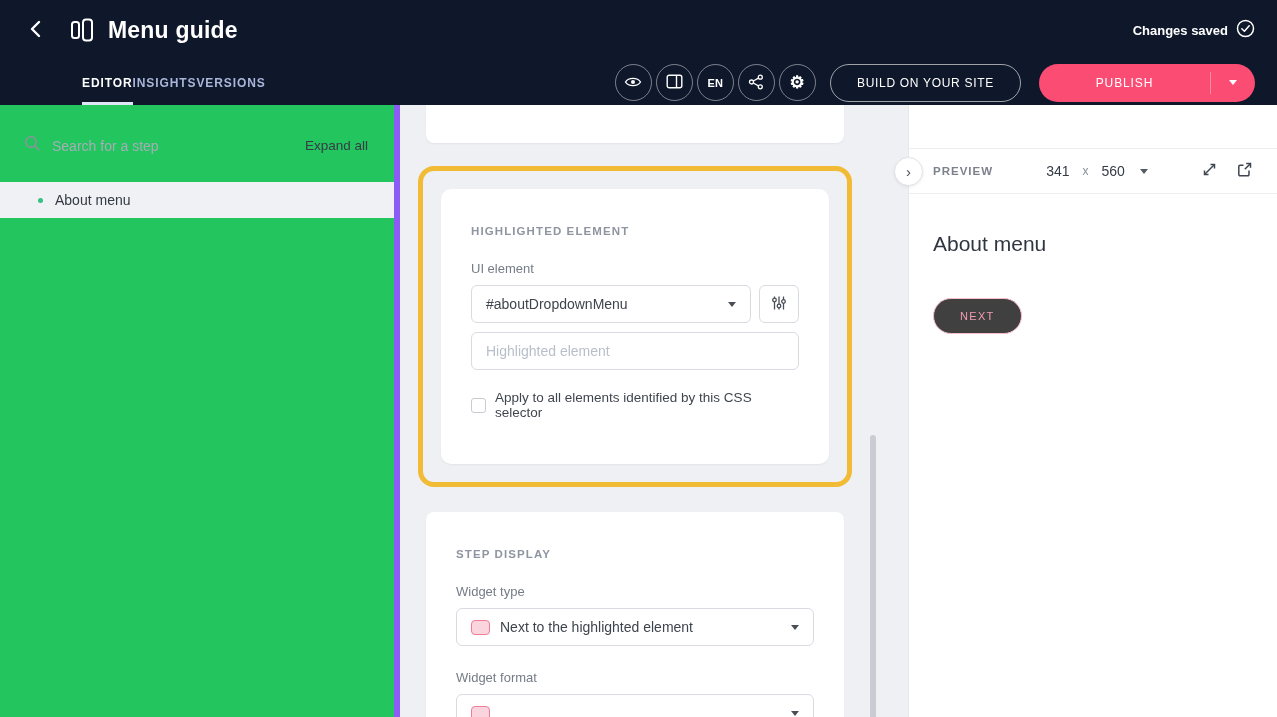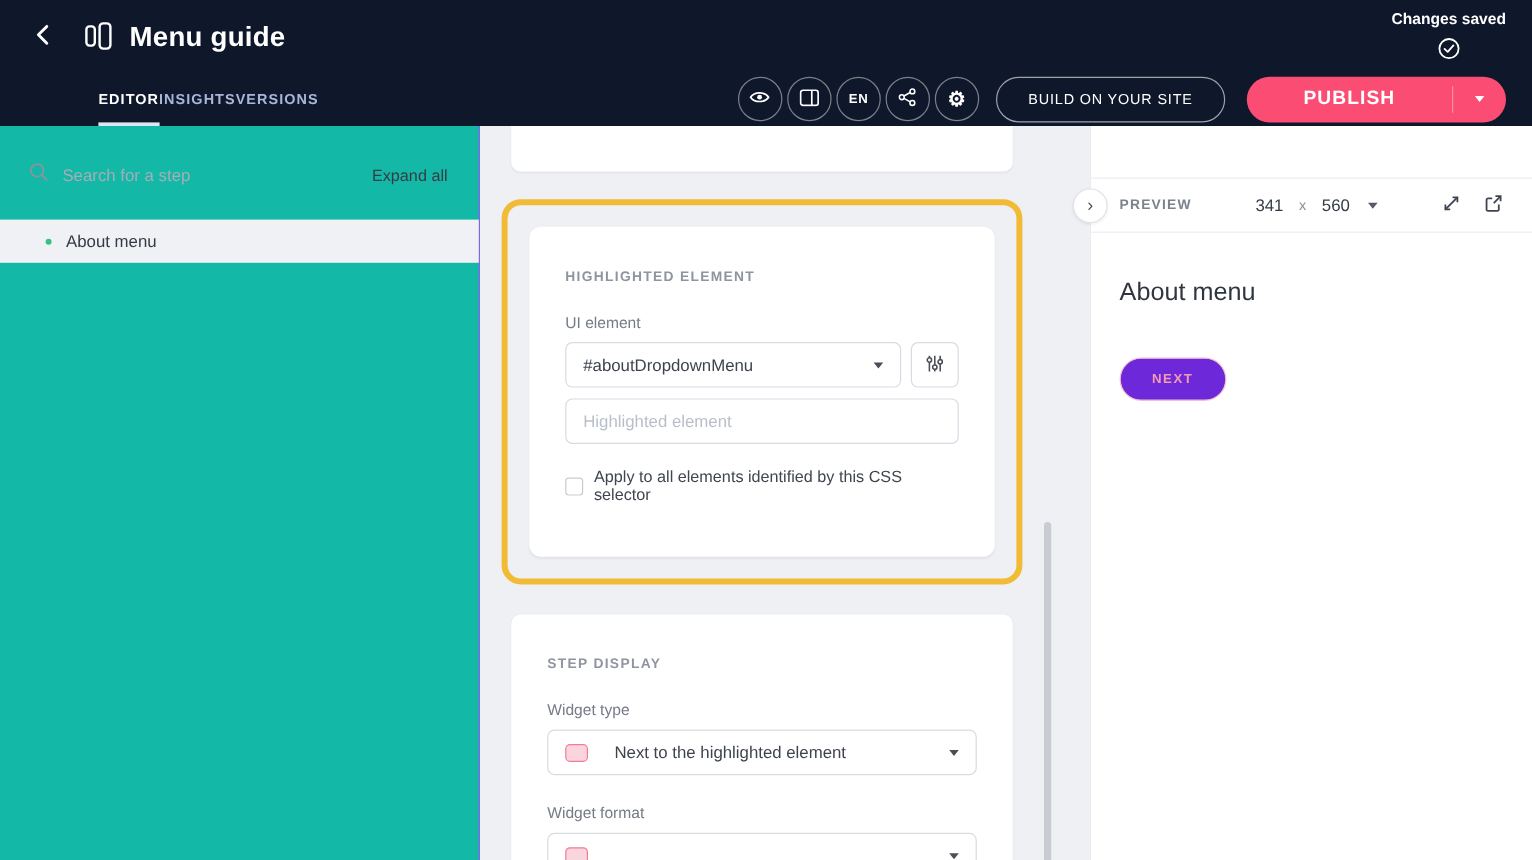--- a/index.html
+++ b/index.html
@@ -7,69 +7,69 @@
   body { font-family:"Liberation Sans", sans-serif; background:#eef0f3; }
   .app { width:1277px; height:717px; display:flex; flex-direction:column; }
 
   
   .topbar { background:#0f172a; color:#fff; flex:0 0 105px; padding:0 22px 0 24px; }
   .row1 { height:60px; display:flex; align-items:center; }
   .back-btn { background:none; border:none; cursor:pointer; display:flex; align-items:center; padding:4px; }
   .logo { margin-left:22px; display:flex; align-items:center; }
   .app-title { font-size:23px; font-weight:bold; color:#fff; margin-left:12px; letter-spacing:.2px; }
   .spacer { flex:1; }
-  .changes-saved { display:flex; align-items:center; gap:8px; font-size:13px; font-weight:bold; color:#fff;flex-direction:column; }
+  .changes-saved { display:flex; align-items:center; gap:8px; font-size:13px; font-weight:bold; color:#fff; }
 
   .row2 { height:45px; display:flex; align-items:center; }
   .tabs { display:flex; margin-left:58px; height:100%; align-items:center;text-align:right; }
   .tab { font-size:12px; font-weight:bold; letter-spacing:.9px; color:#a9b6d9; cursor:pointer;
          height:100%; display:flex; align-items:center; border-bottom:3px solid transparent; padding-top:3px; }
   .tab.active { color:#fff; border-bottom-color:#dfe5f5; }
 
   .top-actions { display:flex; align-items:center; gap:4px; margin-left:auto; }
   .circle-btn { width:37px; height:37px; border-radius:50%; border:1px solid rgba(255,255,255,.45);
                 background:transparent; color:#fff; display:flex; align-items:center; justify-content:center;
                 cursor:pointer; font-size:11px; font-weight:bold; letter-spacing:.4px; }
   .gear-glyph { font-size:17px; line-height:1; }
   .build-btn { height:38px; border-radius:19px; border:1px solid rgba(255,255,255,.6); background:transparent;
                color:#fff; font-size:12px; font-weight:normal; letter-spacing:.7px; padding:0 26px; cursor:pointer; margin-left:10px; }
   .publish-group { display:flex; align-items:stretch; height:38px; border-radius:19px; overflow:hidden;
                    background:#fb4d74; margin-left:14px; width:216px; cursor:pointer; }
   .publish-main { flex:1; display:flex; align-items:center; justify-content:center; color:#fff;
-                  font-size:16px; font-weight:bold; letter-spacing:.9px; border:none; background:transparent; cursor:pointer; }
+                  font-size:12px; font-weight:normal; letter-spacing:.9px; border:none; background:transparent; cursor:pointer; }
   .publish-divider { width:1px; background:rgba(255,255,255,.35); margin:8px 0; }
   .publish-caret { width:44px; display:flex; align-items:center; justify-content:center; border:none; background:transparent; cursor:pointer; }
   .caret-down { width:0; height:0; border-left:4.5px solid transparent; border-right:4.5px solid transparent; border-top:5px solid #fff; }
 
   
   .body { flex:1; display:flex; min-height:0; }
 
   
-  .sidebar { flex:0 0 400px; background:#14b8a6; border-right:1px solid #8b5cf6; }
+  .sidebar { flex:0 0 400px; background:#22c55e; border-right:6px solid #8b5cf6; }
   .search-row { display:flex; align-items:center; gap:11px; padding:30px 26px 26px 24px; }
   .search-input { border:none; background:transparent; outline:none; font-size:14px; color:#333a44; flex:1; }
   .search-input::placeholder { color:#a7adb8; }
   .expand-all { font-size:13.5px; color:#363c47; background:none; border:none; cursor:pointer; }
   .step-row { display:flex; align-items:center; gap:12px; height:36px; padding:0 24px 0 38px;
               font-size:14px; color:#333a44; cursor:pointer; }
   .step-row.active { background:#f0f1f4; }
   .dot { width:5px; height:5px; border-radius:50%; background:#35c182; flex:0 0 auto; }
 
   
   .canvas { flex:1; position:relative; overflow:hidden; background:#eef0f3; }
   .card-col { width:418px; margin-left:26px; }
   .card { background:#fff; border-radius:8px; box-shadow:0 1px 2px rgba(20,30,60,.06); }
   .card-partial { height:38px; border-top-left-radius:0; border-top-right-radius:0; }
   .highlight-ring { margin:23px -8px 0; border:5px solid #f2bb35; border-radius:16px; padding:18px; }
   .he-card { border-radius:10px; padding:0 30px 44px; }
   .section-title { padding-top:36px; font-size:11.5px; font-weight:bold; letter-spacing:1.1px; color:#8f95a0; }
   .field-label { margin-top:24px; font-size:13px; color:#757c87; }
   .select-row { display:flex; gap:8px; margin-top:9px; }
   .select { flex:1; height:38px; border:1px solid #d8dbe1; border-radius:6px; background:#fff;
-            display:flex; align-items:center; padding:0 14px; font-size:14px; color:#3e444d; cursor:pointer; gap:22px; }
+            display:flex; align-items:center; padding:0 14px; font-size:14px; color:#3e444d; cursor:pointer; gap:10px; }
   .select .caret-down { border-top-color:#4a4f57; margin-left:auto; }
   .icon-btn-square { width:40px; height:38px; border:1px solid #d8dbe1; border-radius:6px; background:#fff;
                      display:flex; align-items:center; justify-content:center; cursor:pointer; }
   .text-input { width:100%; height:38px; border:1px solid #d8dbe1; border-radius:6px; padding:0 14px;
                 font-size:14px; color:#333a44; margin-top:9px; outline:none; background:#fff; }
   .text-input::placeholder { color:#b8bfc9; }
   .checkbox-row { display:flex; align-items:center; gap:9px; margin-top:20px; }
   .checkbox { appearance:none; -webkit-appearance:none; width:15px; height:15px; border:1px solid #c7cbd2;
               border-radius:3px; background:#fff; cursor:pointer; flex:0 0 auto; }
   .checkbox-label { font-size:13.5px; color:#40464f; }
@@ -87,21 +87,21 @@
   .preview-title { font-size:11.5px; font-weight:bold; letter-spacing:1px; color:#7c828c; }
   .size-group { flex:1; display:flex; align-items:center; justify-content:center; gap:13px;
                 font-size:14px; color:#363c46; cursor:pointer; background:none; border:none; font-family:inherit; }
   .size-sep { font-size:12px; color:#8a9099; }
   .size-group .caret-down { border-top-color:#555b64; margin-left:2px; }
   .pv-icons { display:flex; gap:18px; align-items:center; }
   .pv-icon-btn { background:none; border:none; cursor:pointer; display:flex; align-items:center; padding:0; }
   .preview-body { padding:38px 24px; }
   .preview-heading { font-size:21px; font-weight:400; color:#2f3640; }
   .next-btn { margin-top:42px; display:inline-block; padding:11px 26px; border:1px solid #f7bcca; border-radius:20px;
-              color:#f39cb1; font-size:11px; font-weight:bold; letter-spacing:1.3px; background:#6d28d9; cursor:pointer; }
+              color:#f39cb1; font-size:11px; font-weight:normal; letter-spacing:1.3px; background:#404040; cursor:pointer; }
 </style>
 </head>
 <body>
 
 <div class="app">
 
   <header class="topbar">
     <div class="row1">
       <button class="back-btn">
         <span>

